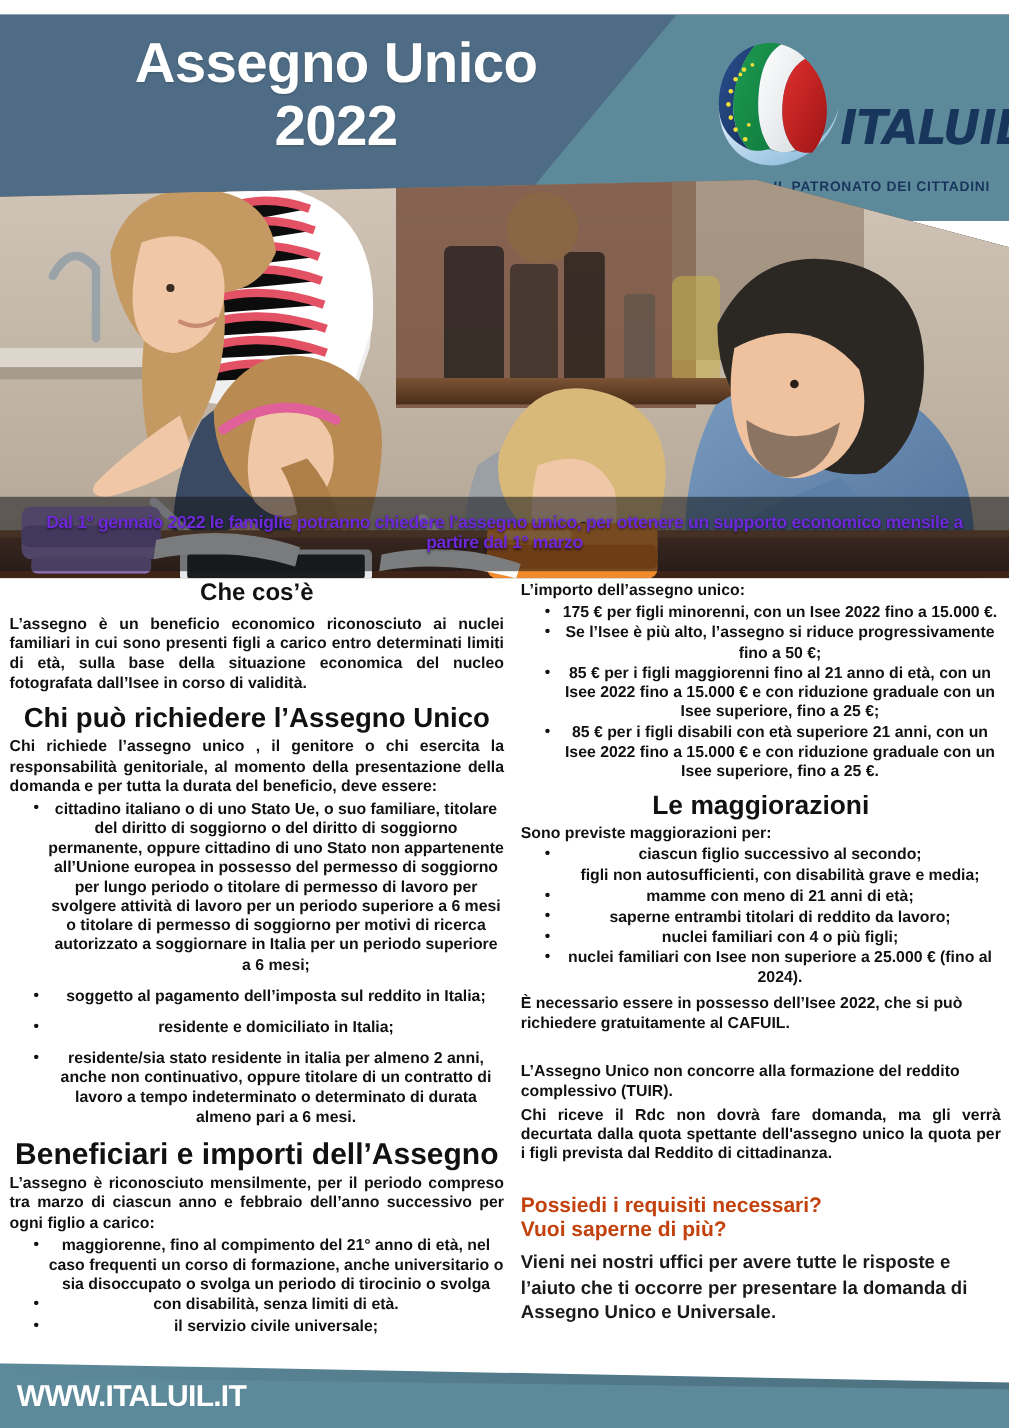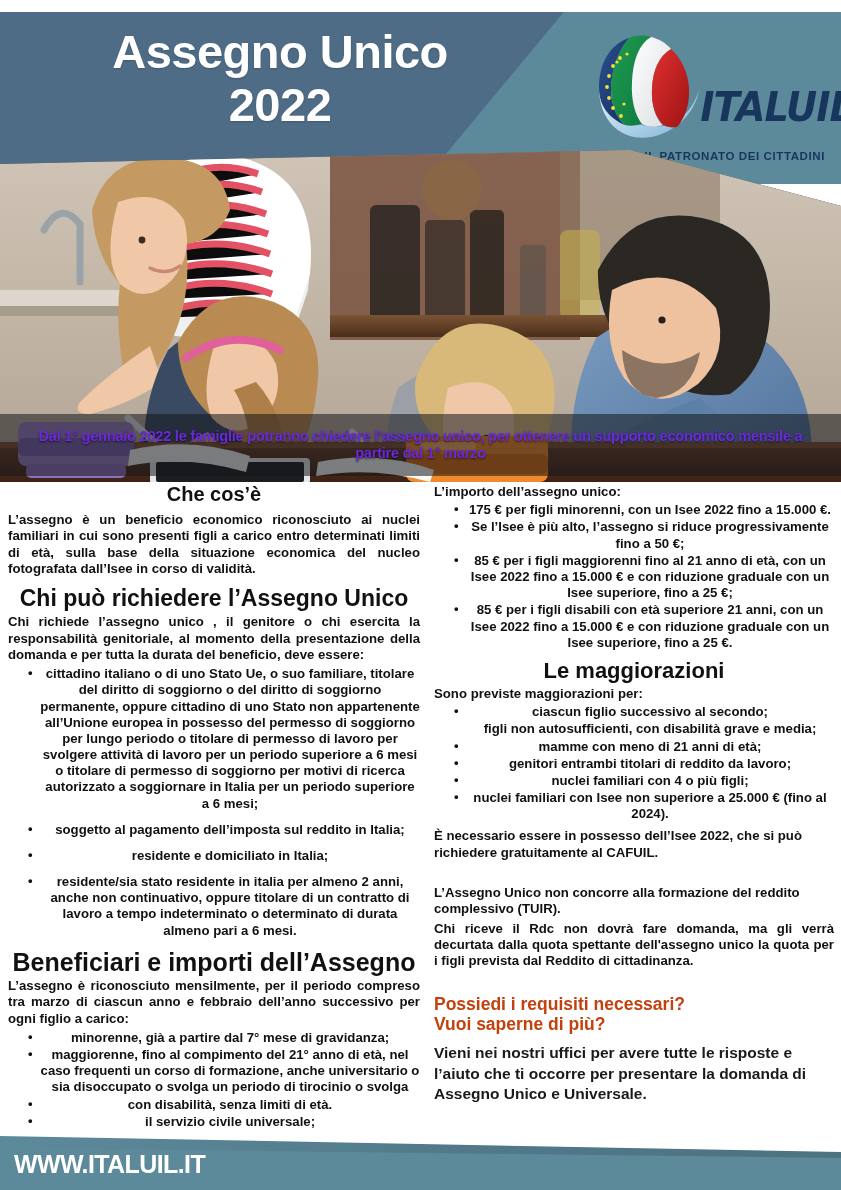--- a/index.html
+++ b/index.html
@@ -350,21 +350,20 @@
         <li>soggetto al pagamento dell’imposta sul reddito in Italia;</li>
         <li>residente e domiciliato in Italia;</li>
         <li>residente/sia stato residente in italia per almeno 2 anni, anche non continuativo, oppure titolare di un contratto di lavoro a tempo indeterminato o determinato di durata almeno pari a 6 mesi.</li>
       </ul>
     </div>
 
     <div class="blk">
       <h2 class="sec s3">Beneficiari e importi dell’Assegno</h2>
       <p class="body">L’assegno è riconosciuto mensilmente, per il periodo compreso tra marzo di ciascun anno e febbraio dell’anno successivo per ogni figlio a carico:</p>
       <ul class="bl ind">
-        <li>minorenne, già a partire dal 7° mese di gravidanza;</li>
         <li>maggiorenne, fino al compimento del 21° anno di età, nel caso frequenti un corso di formazione, anche universitario o sia disoccupato o svolga un periodo di tirocinio o svolga</li>
         <li>con disabilità, senza limiti di età.</li>
         <li>il servizio civile universale;</li>
       </ul>
     </div>
 
   </div>
 
   <div class="col col-right">
 
@@ -378,21 +377,21 @@
       </ul>
     </div>
 
     <div class="blk">
       <h2 class="sec s4">Le maggiorazioni</h2>
       <p class="lead">Sono previste maggiorazioni per:</p>
       <ul class="bl ind">
         <li>ciascun figlio successivo al secondo;</li>
         <li class="nob">figli non autosufficienti, con disabilità grave e media;</li>
         <li>mamme con meno di 21 anni di età;</li>
-        <li>genitori entrambi titolari di reddito da lavoro;</li>
+        <li>saperne entrambi titolari di reddito da lavoro;</li>
         <li>nuclei familiari con 4 o più figli;</li>
         <li>nuclei familiari con Isee non superiore a 25.000 € (fino al 2024).</li>
       </ul>
     </div>
 
     <div class="blk">
       <p class="body nj" style="margin-bottom:24px">È necessario essere in possesso dell’Isee 2022, che si può richiedere gratuitamente al CAFUIL.</p>
       <p class="body nj">L’Assegno Unico non concorre alla formazione del reddito complessivo (TUIR).</p>
       <p class="body">Chi riceve il Rdc non dovrà fare domanda, ma gli verrà decurtata dalla quota spettante dell'assegno unico la quota per i figli prevista dal Reddito di cittadinanza.</p>
     </div>

